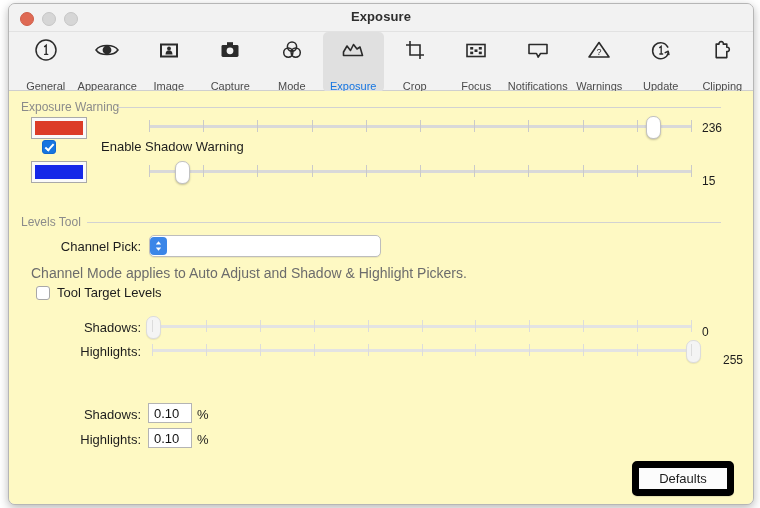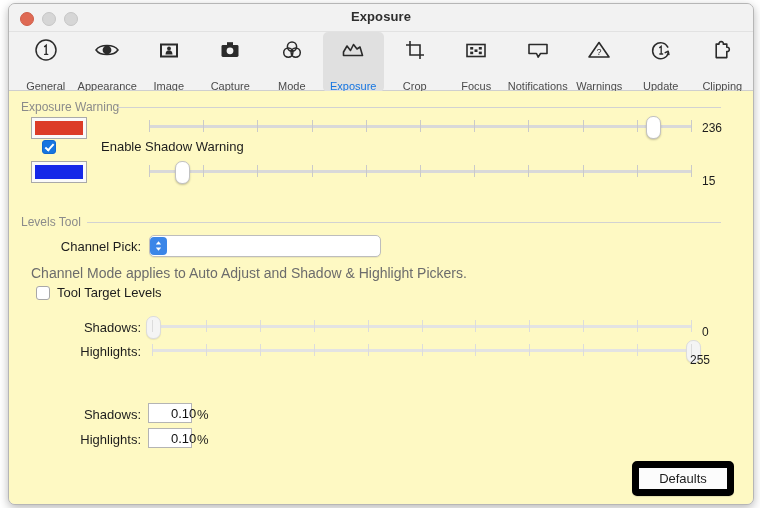--- a/index.html
+++ b/index.html
@@ -256,21 +256,21 @@
     position: absolute;
     width: 44px;
     height: 20px;
     background: #ffffff;
     border: 1px solid #b4b4b4;
     box-sizing: border-box;
     font-size: 13px;
     color: #111111;
     display: flex;
     align-items: center;
-    padding-left: 22px;
+    padding-left: 5px;
   }
 
   
   .pushbtn {
     position: absolute;
     height: 21px;
     background: #fcfcfc;
     border: 7px solid #000000;
     border-radius: 5px;
     box-shadow: 0 1px 1px rgba(0,0,0,0.10);
@@ -524,21 +524,21 @@
           <div class="tick" style="left: 107.8px;"></div>
           <div class="tick" style="left: 161.7px;"></div>
           <div class="tick" style="left: 215.6px;"></div>
           <div class="tick" style="left: 269.5px;"></div>
           <div class="tick" style="left: 323.4px;"></div>
           <div class="tick" style="left: 377.3px;"></div>
           <div class="tick" style="left: 431.2px;"></div>
           <div class="tick" style="left: 485.1px;"></div>
           <div class="tick" style="left: 539px;"></div>
         </div>
-      <div class="slider-value" style="left:681px; top:262px;">255</div>
+      <div class="slider-value" style="left:714px; top:262px;">255</div>
 
 
       <div class="lbl right" style="left:0px; top:316px; width:132px;">Shadows:</div>
       <div class="tfield" style="left:139px; top:312px;">0.10</div>
       <div class="lbl" style="left:188px; top:316px;">%</div>
 
       <div class="lbl right" style="left:0px; top:341px; width:132px;">Highlights:</div>
       <div class="tfield" style="left:139px; top:337px;">0.10</div>
       <div class="lbl" style="left:188px; top:341px;">%</div>
 

